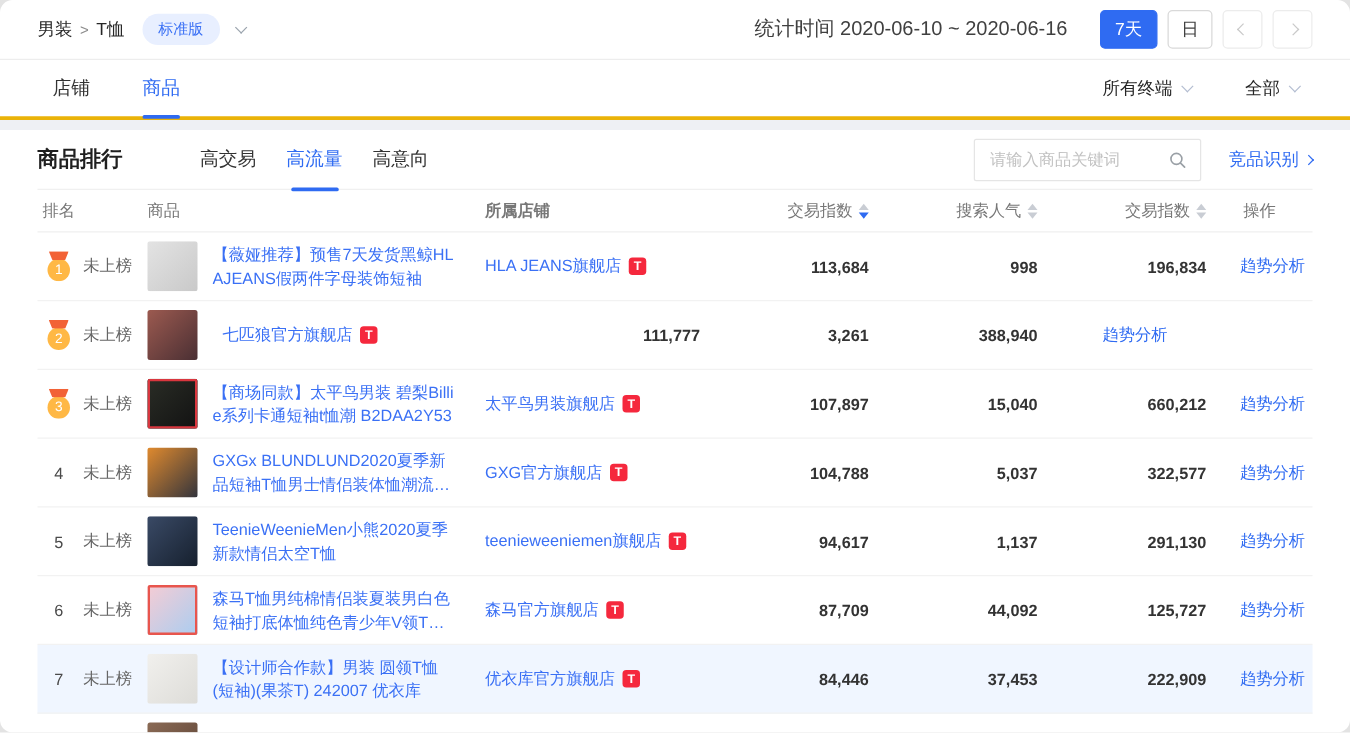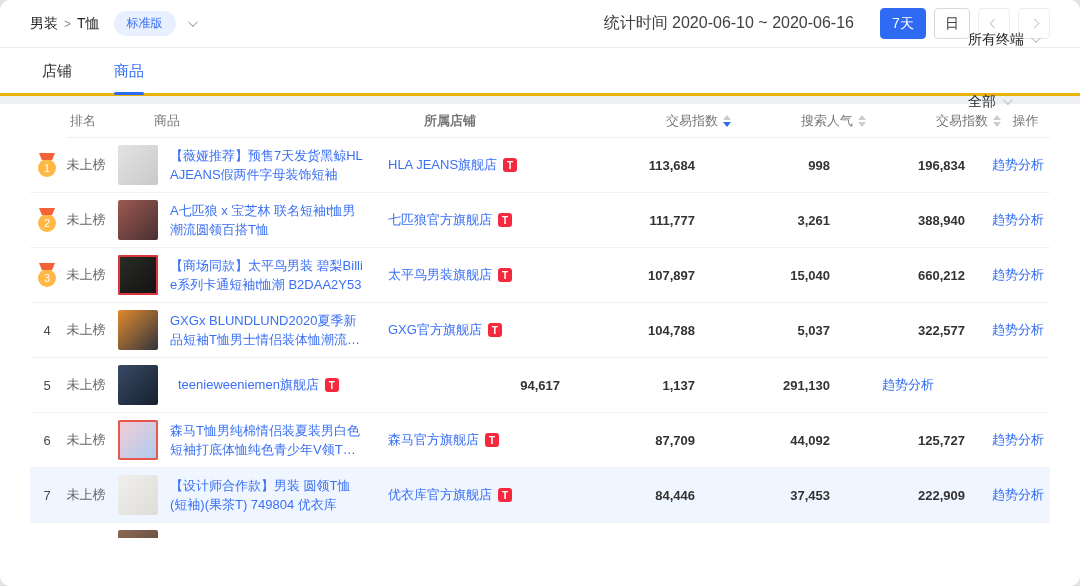--- a/index.html
+++ b/index.html
@@ -49,21 +49,21 @@
   }
   .nav-tab {
     margin-right:42px; font-size:15px; color:#333; height:48px; line-height:48px;
     position:relative; cursor:pointer;
   }
   .nav-tab.active { color:var(--accent,#2e6bf6); }
   .nav-tab.active::after {
     content:""; position:absolute; left:50%; transform:translateX(-50%);
     bottom:0; width:30px; height:3px; background:var(--accent,#2e6bf6); border-radius:2px;
   }
-  .tabbar-right { margin-left:auto; display:flex; align-items:flex-start; gap:44px;flex-direction:column; }
+  .tabbar-right { margin-left:auto; display:flex; align-items:flex-end; gap:44px; }
   .filter { display:flex; align-items:center; gap:7px; font-size:14px; color:#262626; cursor:pointer; }
   .filter .chev { color:#b3bdd1; }
 
   .gray-band { height:8px; background:#eef0f4; }
 
   
   .main { padding:0 30px; }
   .title-row {
     height:48px; display:flex; align-items:center; position:relative;
     border-bottom:1px solid #f0f0f0;
@@ -93,21 +93,21 @@
   .competitor { margin-left:22px; font-size:14px; color:var(--accent,#2e6bf6);
     display:flex; align-items:center; gap:5px; cursor:pointer; }
   .competitor .chev { border-width:1.5px; width:6px; height:6px; }
 
   
   .grid {
     display:grid;
     grid-template-columns:34px 44px 62px 210px 180px 135px 135px 135px 1fr;
     align-items:center;
   }
-  .thead { height:34px; font-size:13px; color:#777; border-bottom:1px solid #f0f0f0;margin-left:36px; }
+  .thead { height:34px; font-size:13px; color:#777; border-bottom:1px solid #f0f0f0; }
   .th { display:flex; align-items:center; }
   .th.center { justify-content:center; }
   .th.right { justify-content:flex-end; }
   .th-product { grid-column:3 / 5; padding-left:10px; }
   .th-shop { padding-left:8px;font-weight:bold; }
   .sort { display:inline-flex; flex-direction:column; margin-left:5px; gap:2px; }
   .car { width:0; height:0; border-left:4px solid transparent; border-right:4px solid transparent; }
   .car.up { border-bottom:5px solid #c9cdd4; }
   .car.dn { border-top:5px solid #c9cdd4; }
   .car.dn.active { border-top-color:var(--accent,#2e6bf6); }
@@ -191,20 +191,43 @@
       <div class="filter">
         <span>全部</span>
         <span class="chev down"></span>
       </div>
     </div>
   </div>
 
   <div class="gray-band"></div>
 
   <div class="main">
+    <div class="title-row">
+      <span class="section-title">商品排行</span>
+      <div class="rank-tabs">
+        <div class="rank-tab">高交易</div>
+        <div class="rank-tab active">高流量</div>
+        <div class="rank-tab">高意向</div>
+      </div>
+      <div class="title-right">
+        <div class="search-box">
+          <input type="text" placeholder="请输入商品关键词" style="">
+          <span class="search-icon">
+            <svg width="14" height="14" viewBox="0 0 16 16" fill="none">
+              <circle cx="7" cy="7" r="5" stroke="#9aa0a6" stroke-width="1.5"></circle>
+              <line x1="10.8" y1="10.8" x2="14.5" y2="14.5" stroke="#9aa0a6" stroke-width="1.5" stroke-linecap="round"></line>
+            </svg>
+          </span>
+        </div>
+        <div class="competitor">
+          <span>竞品识别</span>
+          <span class="chev right"></span>
+        </div>
+      </div>
+    </div>
 
     <div class="grid thead">
       <div class="th center">排名</div>
       <div class="th"></div>
       <div class="th th-product">商品</div>
       <div class="th th-shop">所属店铺</div>
       <div class="th right">
         <span>交易指数</span>
         <span class="sort">
             <span class="car up"></span>
@@ -259,23 +282,20 @@
       <span class="medal">
         <span class="ribbon"></span>
               <span class="medal-num">2</span>
       </span>
 
     </div>
     <div class="cell c-trend">未上榜</div>
     <div class="cell">
             <div class="thumb" style="background: linear-gradient(135deg, rgb(156, 90, 80), rgb(74, 47, 51));"></div>
           </div>
-    <div class="cell c-product">
-            <a class="product-link">A七匹狼 x 宝芝林 联名短袖t恤男潮流圆领百搭T恤</a>
-          </div>
     <div class="cell c-shop">
       <a class="shop-link">七匹狼官方旗舰店</a>
       <span class="tmall-badge">T</span>
     </div>
     <div class="cell c-num">111,777</div>
     <div class="cell c-num">3,261</div>
     <div class="cell c-num">388,940</div>
     <div class="cell c-action"><a class="action-link">趋势分析</a></div>
   </div>
 
@@ -328,20 +348,23 @@
 
   <div class="grid row">
     <div class="cell c-rank">
 
       <span class="rank-num">5</span>
     </div>
     <div class="cell c-trend">未上榜</div>
     <div class="cell">
             <div class="thumb" style="background: linear-gradient(135deg, rgb(58, 74, 102), rgb(22, 32, 46));"></div>
           </div>
+    <div class="cell c-product">
+            <a class="product-link">TeenieWeenieMen小熊2020夏季新款情侣太空T恤</a>
+          </div>
     <div class="cell c-shop">
       <a class="shop-link">teenieweeniemen旗舰店</a>
       <span class="tmall-badge">T</span>
     </div>
     <div class="cell c-num">94,617</div>
     <div class="cell c-num">1,137</div>
     <div class="cell c-num">291,130</div>
     <div class="cell c-action"><a class="action-link">趋势分析</a></div>
   </div>
 
@@ -370,21 +393,21 @@
   <div class="grid row highlight">
     <div class="cell c-rank">
 
       <span class="rank-num">7</span>
     </div>
     <div class="cell c-trend">未上榜</div>
     <div class="cell">
             <div class="thumb" style="background: linear-gradient(135deg, rgb(241, 240, 237), rgb(221, 220, 216));"></div>
           </div>
     <div class="cell c-product">
-            <a class="product-link">【设计师合作款】男装 圆领T恤(短袖)(果茶T) 749804 优衣库</a>
+            <a class="product-link">【设计师合作款】男装 圆领T恤(短袖)(果茶T) 242007 优衣库</a>
           </div>
     <div class="cell c-shop">
       <a class="shop-link">优衣库官方旗舰店</a>
       <span class="tmall-badge">T</span>
     </div>
     <div class="cell c-num">84,446</div>
     <div class="cell c-num">37,453</div>
     <div class="cell c-num">222,909</div>
     <div class="cell c-action"><a class="action-link">趋势分析</a></div>
   </div>

